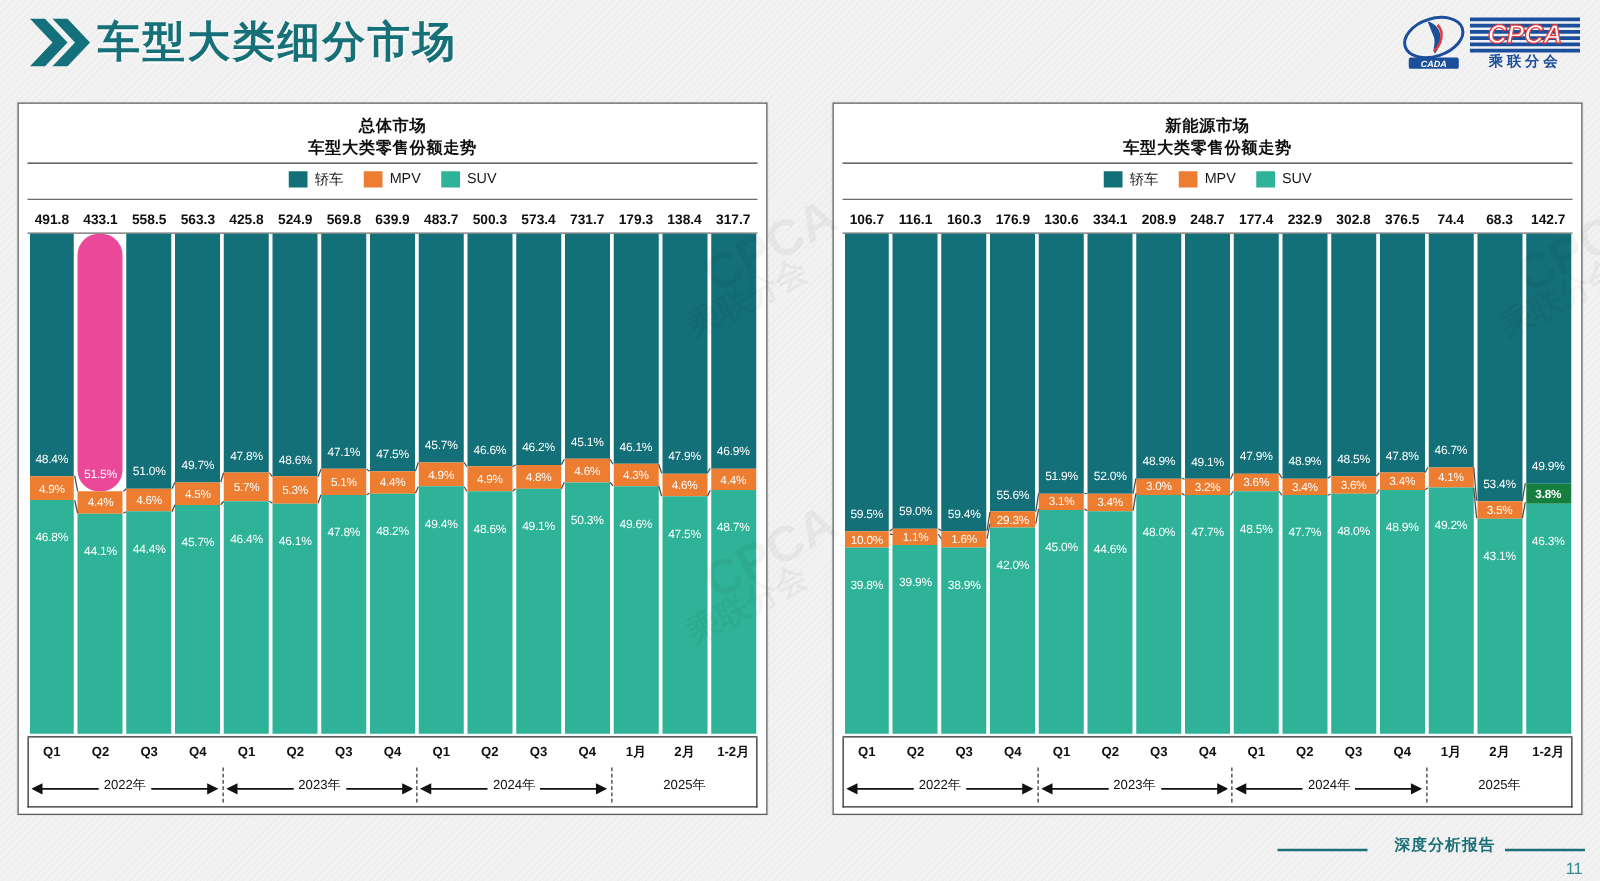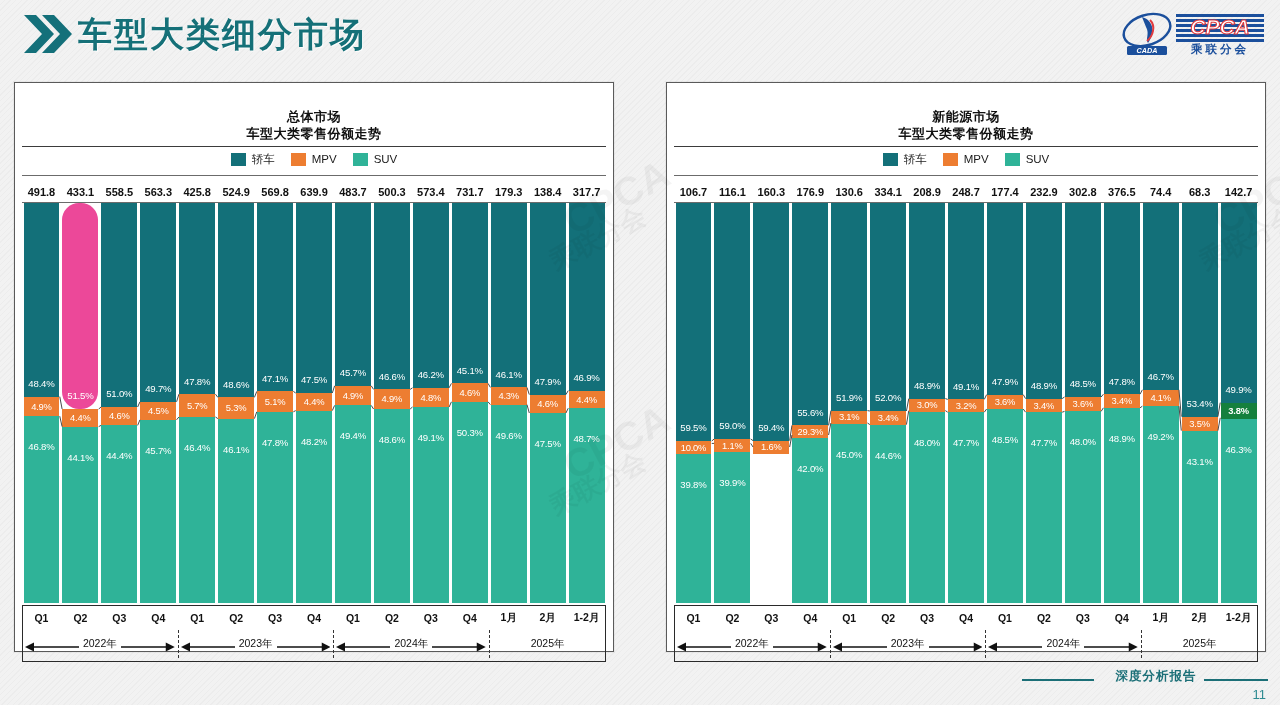--- a/index.html
+++ b/index.html
@@ -28,21 +28,21 @@
   
   .panel{
     position:absolute;top:82px;width:600px;height:570px;
     background:#ffffff;border:1px solid #5a5a5a;
     box-shadow:0 0 0 1px rgba(0,0,0,.04);
     box-sizing:border-box;
   }
   .panel.left{left:14px;}
   .panel.right{left:666px;}
 
-  .panel-inner{position:absolute;left:7px;top:22px;width:584px;height:556px;}
+  .panel-inner{position:absolute;left:7px;top:6px;width:584px;height:556px;}
 
   .chart-title{
     text-align:center;font-size:13px;font-weight:bold;color:#111;
     line-height:17px;padding-top:3px;letter-spacing:.5px;
   }
   .chart-subtitle{
     text-align:center;font-size:13px;font-weight:bold;color:#111;
     line-height:17px;letter-spacing:.5px;
   }
   .rule{height:1px;background:#3b3b3b;margin:4px 0 0 0;}
@@ -487,20 +487,23 @@
             <span style="position:absolute;top:26px;">39.9%</span>
           </div>
         </div>
         <div class="col">
           <div class="seg car" style="background: rgb(19, 112, 121); height: 237.6px;">
             <span style="bottom: 8px;">59.4%</span>
           </div>
           <div class="seg mpv" style="background: rgb(237, 125, 49); height: 13px;">
             <span>1.6%</span>
           </div>
+          <div class="seg suv" style="background: rgb(47, 179, 152); flex: 1 1 0%;">
+            <span style="position:absolute;top:26px;">38.9%</span>
+          </div>
         </div>
         <div class="col">
           <div class="seg car" style="background: rgb(19, 112, 121); height: 222.4px;">
             <span style="bottom: 8px;">55.6%</span>
           </div>
           <div class="seg mpv" style="background: rgb(237, 125, 49); height: 13px;">
             <span>29.3%</span>
           </div>
           <div class="seg suv" style="background: rgb(47, 179, 152); flex: 1 1 0%;">
             <span style="position:absolute;top:26px;">42.0%</span>

